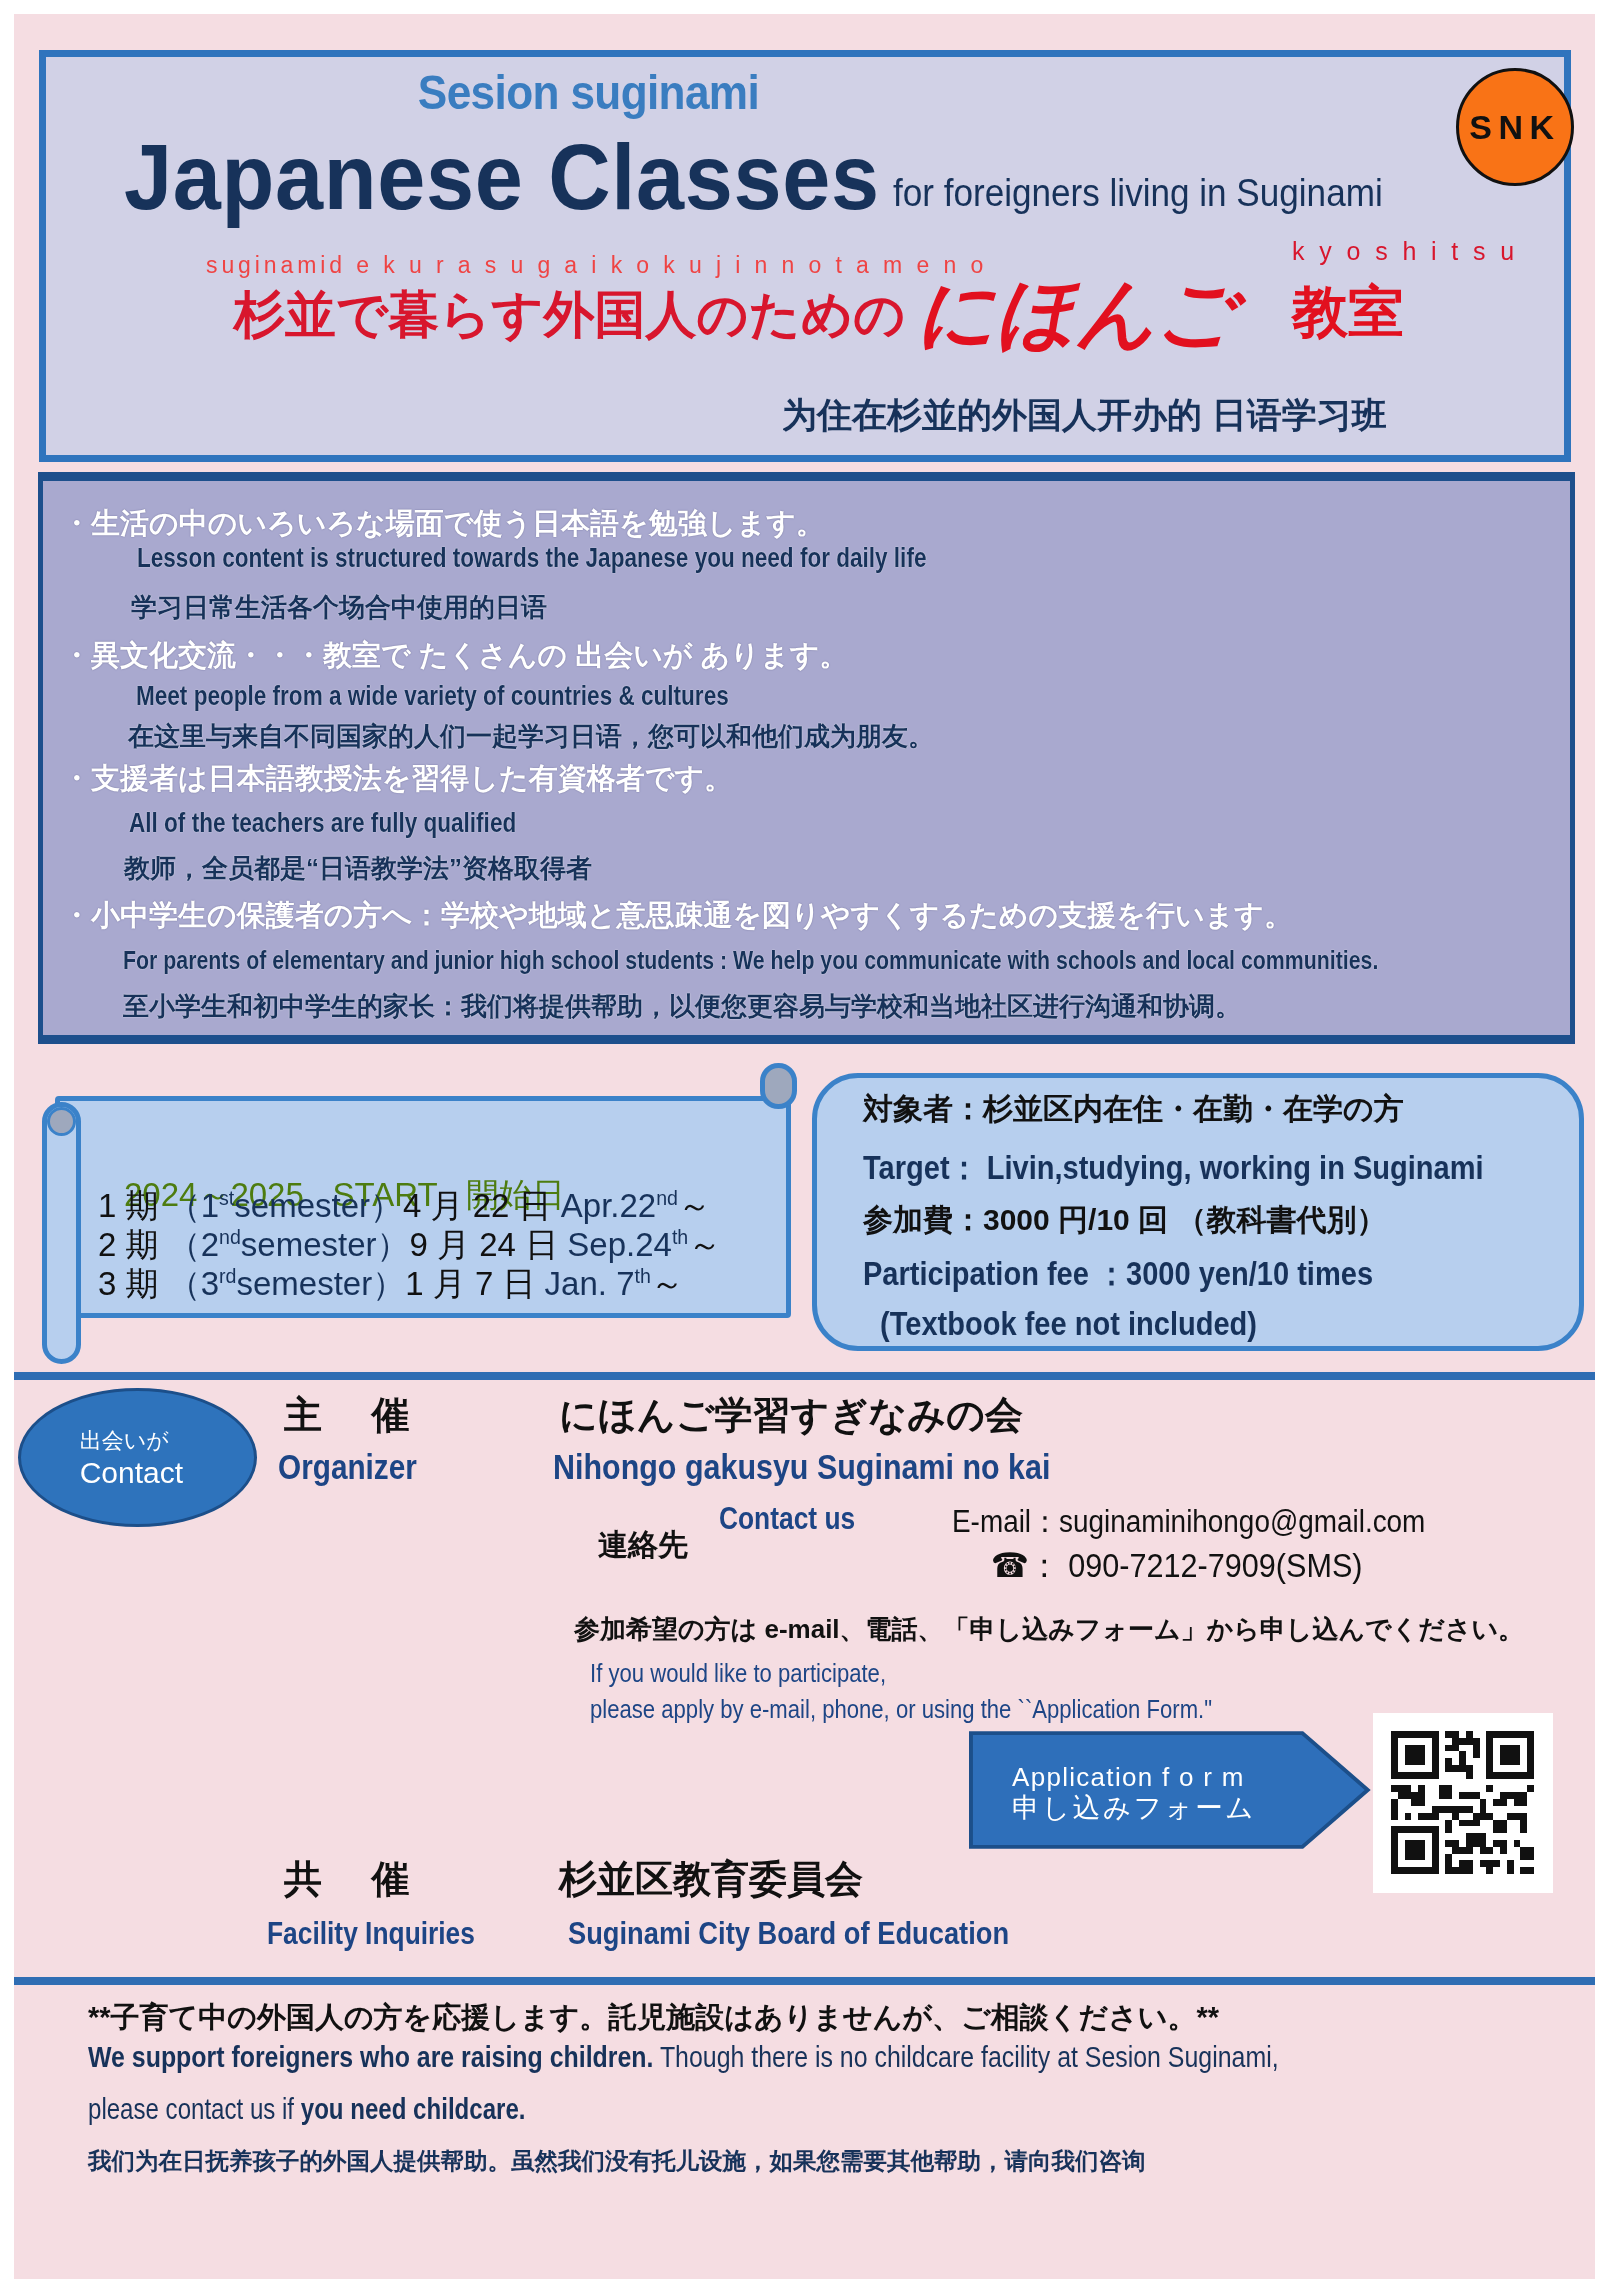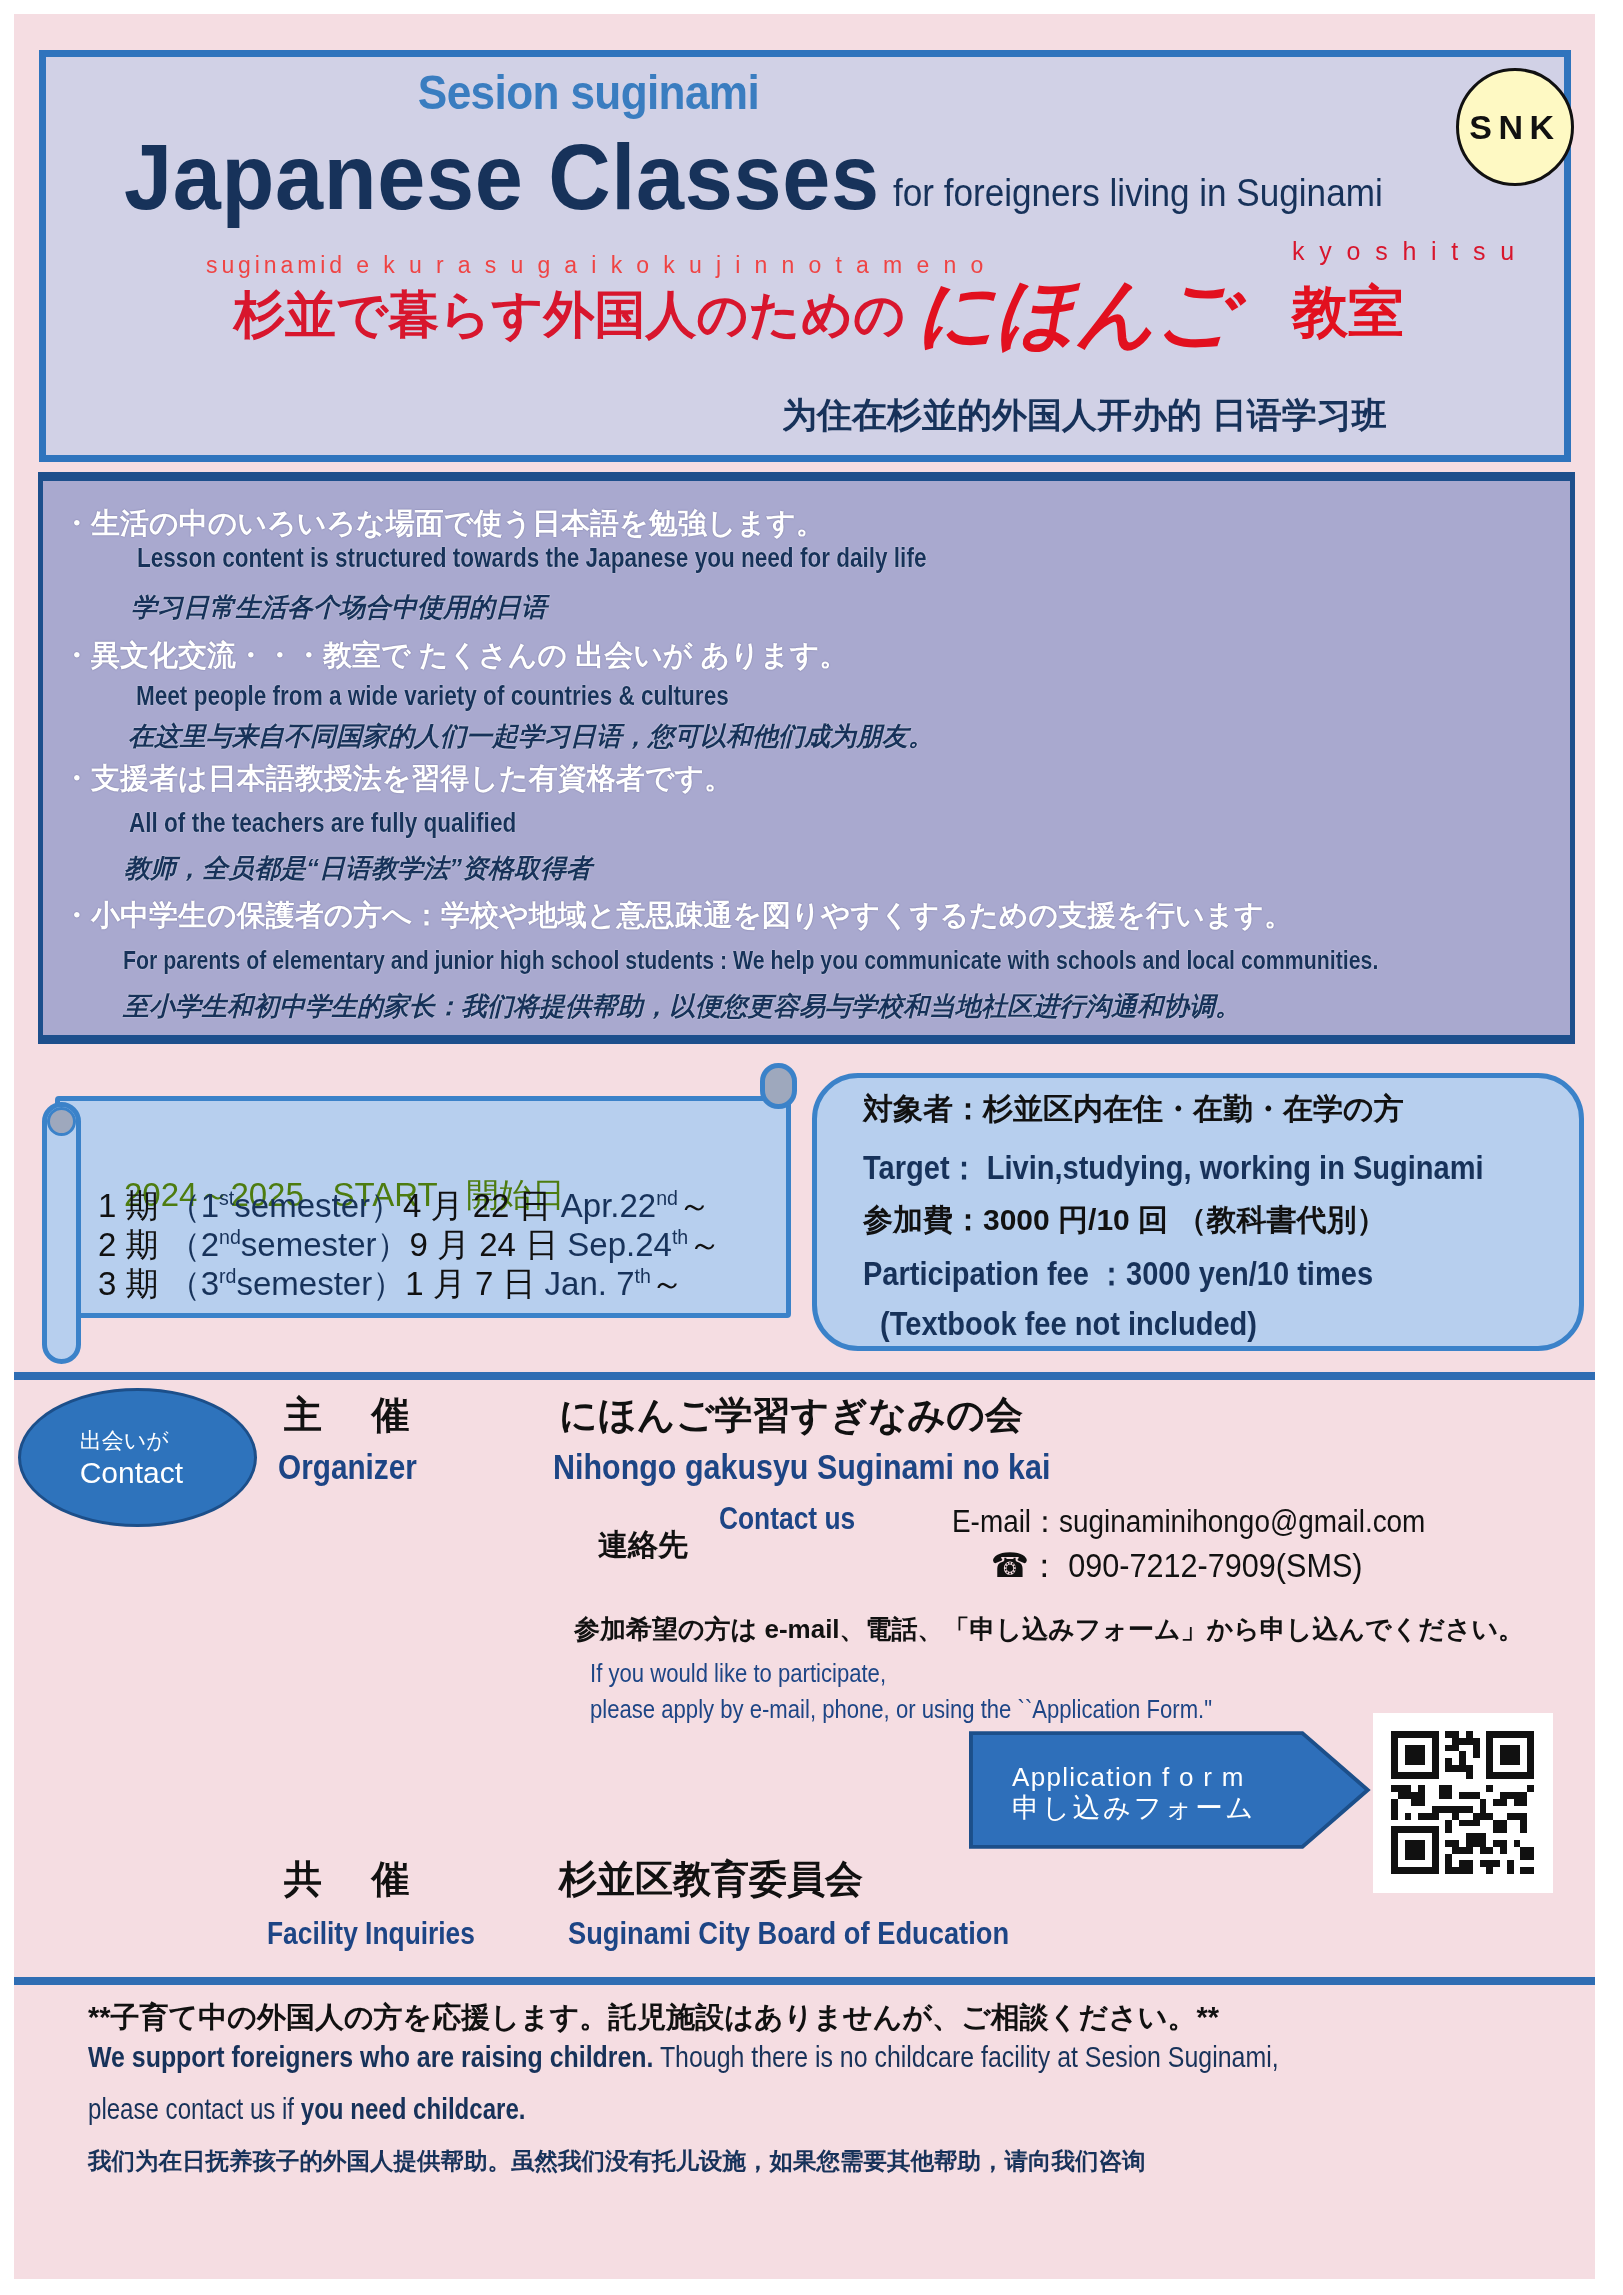--- a/index.html
+++ b/index.html
@@ -6,34 +6,34 @@
   html, body { width: 1623px; height: 2295px; background: #ffffff; overflow: hidden; }
   body { position: relative; font-family: "Liberation Sans", "DejaVu Sans", sans-serif; }
   .abs { position: absolute; }
   .page { left: 14.4px; top: 14.4px; width: 1581px; height: 2265px; background: #f5dde2; }
 
   
   .header-box { left: 39px; top: 50px; width: 1532px; height: 412px; background: #d1d1e6; border: 7.2px solid #2f74bd; }
   .sesion { left: 0; width: 1177px; top: 65px; text-align: center; font-size: 48px; font-weight: bold; color: #3a7dc0; letter-spacing: -0.7px; transform: scaleX(0.92); transform-origin: center; }
   .title-main { left: 124px; top: 124px; font-size: 93px; font-weight: bold; color: #17325a; letter-spacing: 0.7px; white-space: nowrap; transform: scaleX(0.93); transform-origin: left; }
   .title-sub { left: 893px; top: 171px; font-size: 39px; color: #17325a; white-space: nowrap; transform: scaleX(0.9); transform-origin: left; }
-  .snk { left: 1456px; top: 68px; width: 118px; height: 118px; border-radius: 50%; background: #fef9c3; border: 3.3px solid #111; display: flex; align-items: center; justify-content: center; font-size: 34px; font-weight: bold; letter-spacing: 6.5px; color: #111; }
+  .snk { left: 1456px; top: 68px; width: 118px; height: 118px; border-radius: 50%; background: #f97316; border: 3.3px solid #111; display: flex; align-items: center; justify-content: center; font-size: 34px; font-weight: bold; letter-spacing: 6.5px; color: #111; }
   .romaji { left: 206px; top: 252px; font-size: 23px; color: #ef4444; letter-spacing: 3.9px; white-space: nowrap; }
   .romaji-kyo { left: 1292px; top: 237px; font-size: 25px; color: #d8162d; letter-spacing: 3.9px; white-space: nowrap; }
   .jp-title { left: 206px; top: 281px; font-size: 51px; font-weight: bold; color: #d8162d; white-space: nowrap; margin-left: 28px; }
   .jp-nihongo { left: 916px; top: 262px; font-size: 78px; font-weight: bold; color: #e2101f; white-space: nowrap; font-style: italic; }
   .jp-kyoshitsu { left: 1292px; top: 275px; font-size: 56px; font-weight: bold; color: #e2101f; white-space: nowrap; }
   .cn-title { left: 782px; top: 392px; font-size: 35px; font-weight: bold; color: #17325a; white-space: nowrap; }
 
   
   .feat-box { left: 38px; top: 472px; width: 1537px; height: 572px; background: #a9a9cf; border: 5.9px solid #1d4f8c; border-top-width: 9.2px; border-bottom-width: 9.2px; }
   .feat-line { white-space: nowrap; position: absolute; }
   .f-jp { font-size: 29px; font-weight: bold; color: #ffffff; text-shadow: 0 0 1.3px #5b5b8a; }
   .f-en { font-size: 27.5px; font-weight: bold; color: #17325a; transform: scaleX(0.82); transform-origin: left; text-shadow: 0 0 1.3px #fff; }
-  .f-cn { font-size: 26px; font-weight: bold; color: #17325a; text-shadow: 0 0 1.3px #fff; font-style: italic; }
+  .f-cn { font-size: 26px; font-weight: bold; color: #17325a; text-shadow: 0 0 1.3px #fff; }
 
   
   .scroll { left: 42px; top: 1089px; width: 749px; height: 278px; }
   .scroll-body { left: 13px; top: 6.5px; width: 736px; height: 222px; background: #b7cfee; border: 5.2px solid #3b82c9; border-radius: 3.9px; }
   .scroll-left-roll { left: 0; top: 13px; width: 39px; height: 262px; background: #b7cfee; border: 5.2px solid #3b82c9; border-radius: 19.6px; }
   .scroll-left-curl { left: 5.2px; top: 18.3px; width: 29px; height: 29px; border-radius: 50%; background: #9ea8bd; border: 3.9px solid #3b82c9; }
   .scroll-right-curl { left: 718px; top: -26px; width: 37px; height: 46px; border-radius: 18.3px; background: #9ea8bd; border: 5.2px solid #3b82c9; }
   .sched-head { left: 124px; top: 1173px; font-size: 33px; font-weight: normal; color: #4d7c0f; white-space: nowrap; word-spacing: 19.6px; }
   .sched-row { left: 98px; font-size: 33px; color: #111; white-space: nowrap; }
   .sched-row .en { color: #17325a; }

